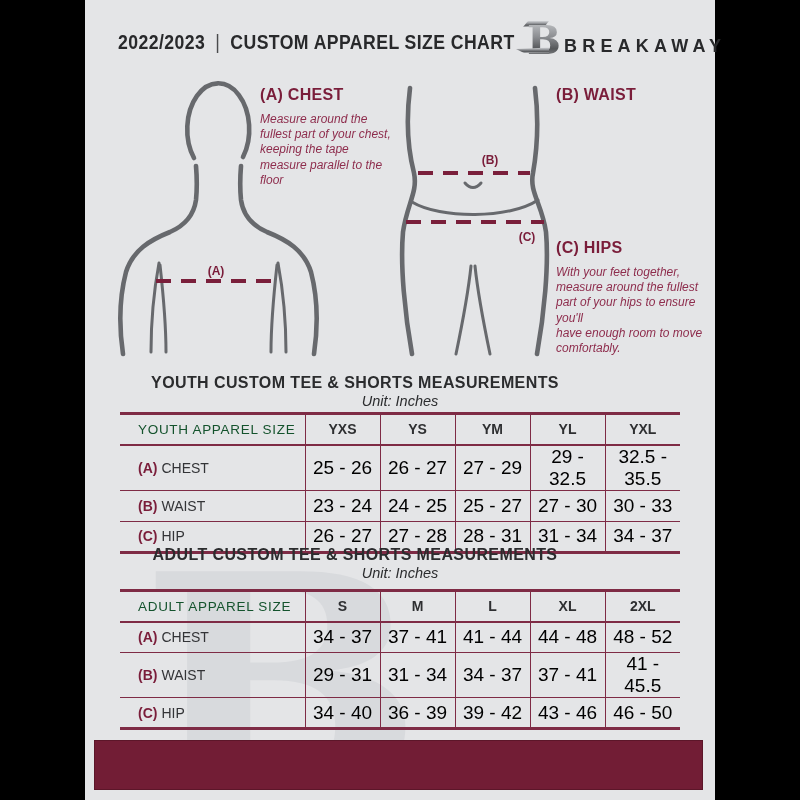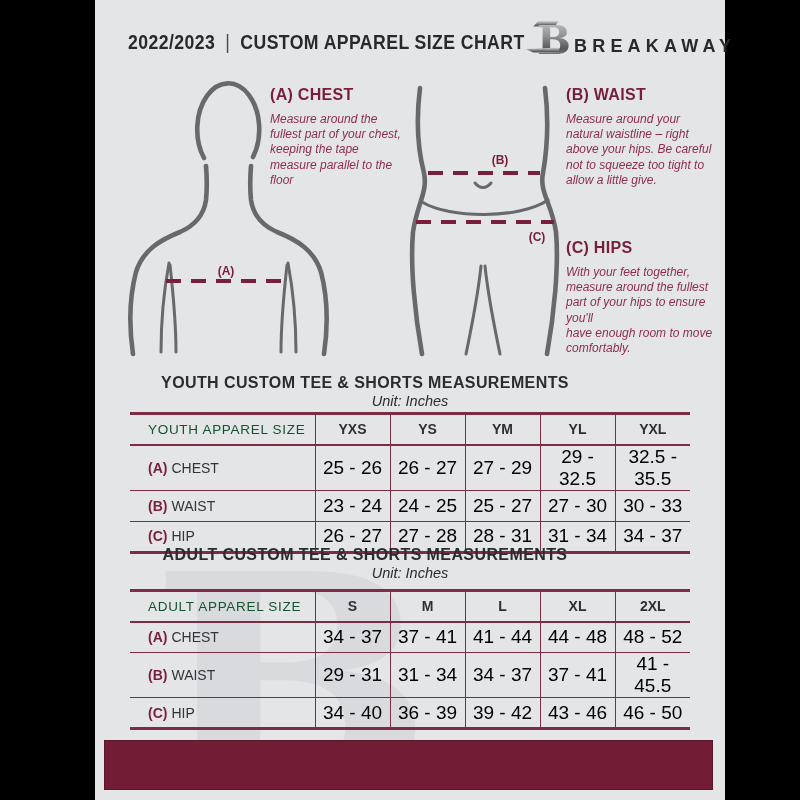--- a/index.html
+++ b/index.html
@@ -2,21 +2,21 @@
 <html><head>
 <meta charset="utf-8">
 <style>
   html,body{margin:0;padding:0;}
   body{
     width:800px;height:800px;background:#000;overflow:hidden;
     font-family:"Liberation Sans", sans-serif;
     -webkit-font-smoothing:antialiased;
   }
   .page{
-    position:absolute;left:95px;top:0;width:630px;height:800px;
+    position:absolute;left:85px;top:0;width:630px;height:800px;
     background:#e4e5e7;
   }
   
   .hdr-left{
     position:absolute;left:33px;top:30px;
     font-size:21px;font-weight:bold;color:#28292b;
     letter-spacing:.5px;white-space:nowrap;
     transform:scaleX(.84);transform-origin:left top;
   }
   .hdr-sep{font-weight:normal;color:#4a4b4d;padding:0 12px;}
@@ -129,21 +129,20 @@
       <text class="diag-label" x="442" y="241">(C)</text>
     </g>
   </svg>
 
   <div class="instr instr-a">
     <h3>(A) CHEST</h3>
     <p>Measure around the fullest part of your chest, keeping the tape measure parallel to the floor</p>
   </div>
   <div class="instr instr-b">
     <h3>(B) WAIST</h3>
-    <p>Measure around your natural waistline – right above your hips. Be careful not to squeeze too tight to allow a little give.</p>
   </div>
   <div class="instr instr-c">
     <h3>(C) HIPS</h3>
     <p>With your feet together, measure around the fullest part of your hips to ensure you'll
 have enough room to move comfortably.</p>
   </div>
 
   <div class="watermark">B</div>
 
   <div class="tbl-title y-title">YOUTH CUSTOM TEE &amp; SHORTS MEASUREMENTS</div>

